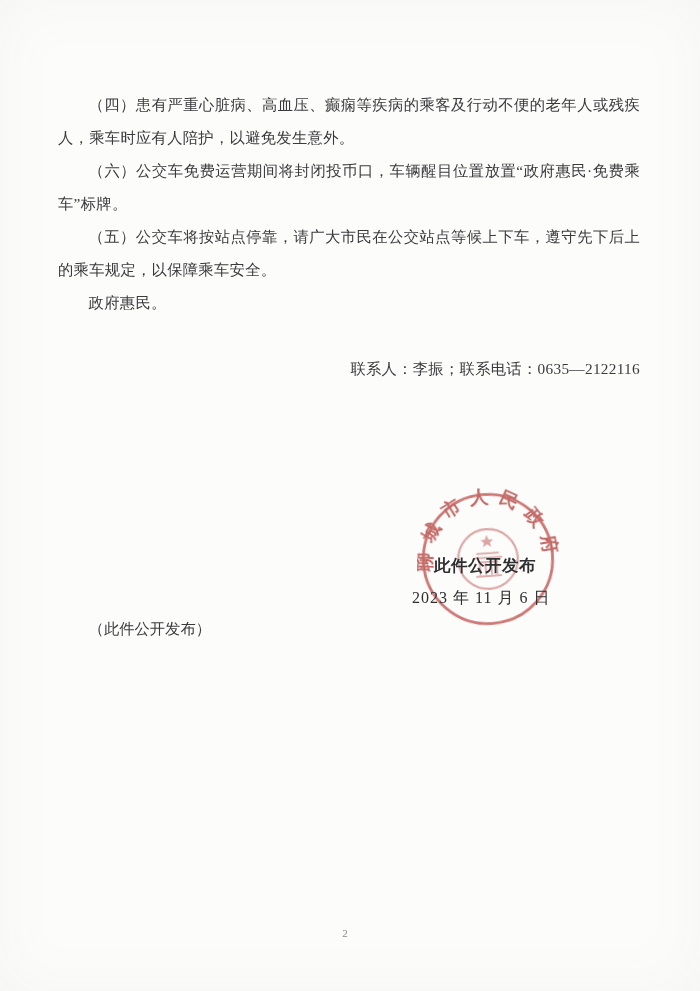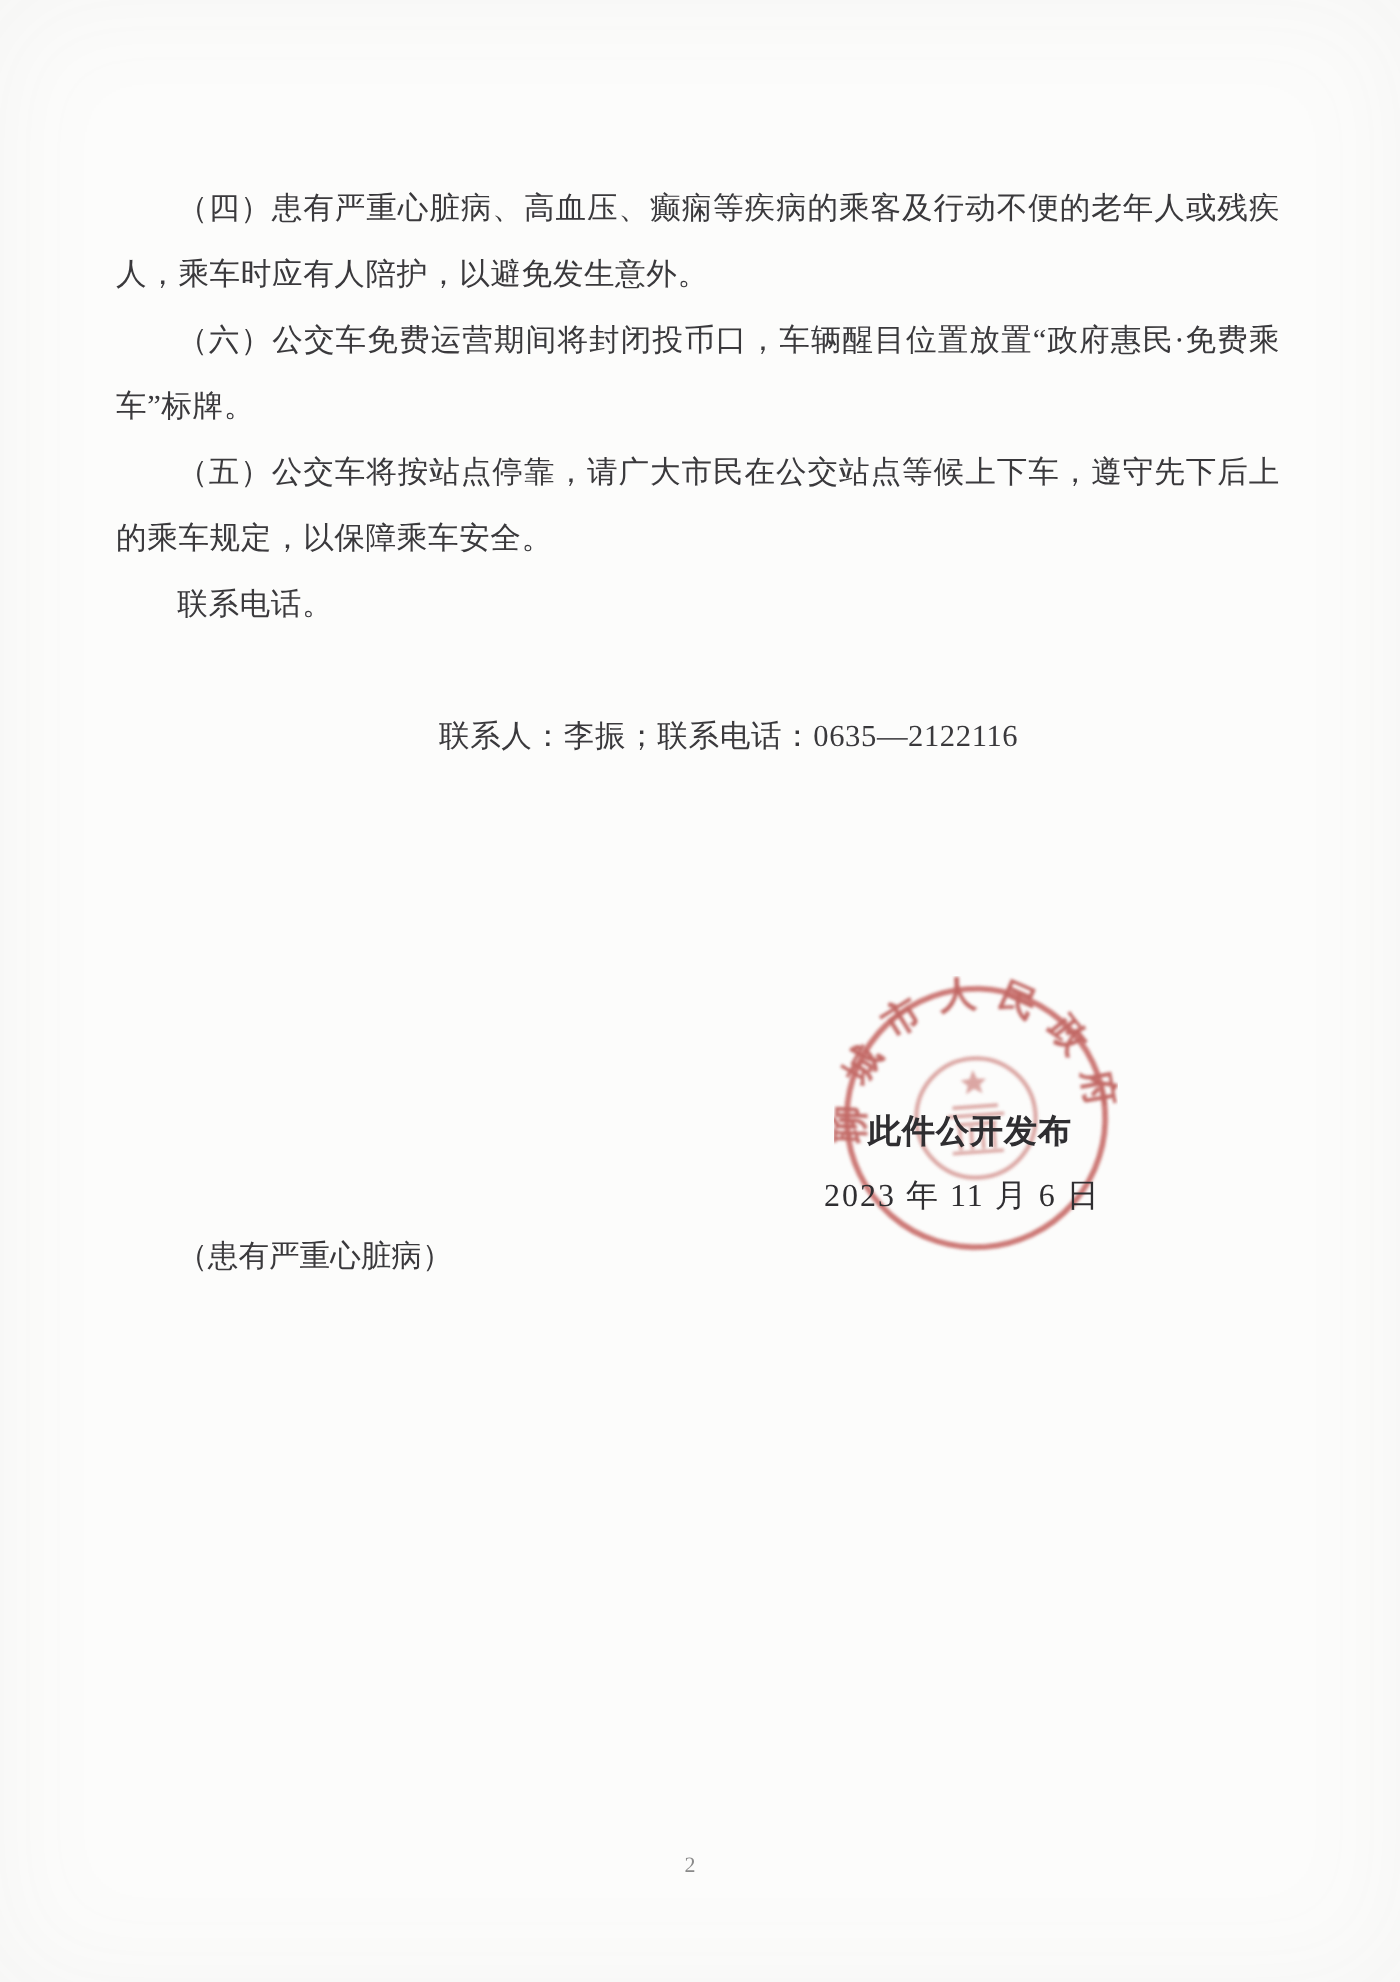--- a/index.html
+++ b/index.html
@@ -31,21 +31,21 @@
     letter-spacing: 0.3px;
     color: var(--ink, #3a393c);
     text-align: justify;
   }
   .body-text p {
     margin: 0;
     text-indent: 2em;
   }
   .body-text p.contact {
     margin-top: 33px;
-    text-align: center;
+    text-align: right;
   }
   .seal-wrap {
     position: absolute;
     left: 417px;
     top: 488px;
     width: 142px;
     height: 142px;
   }
   .issuer {
     position: absolute;
@@ -95,21 +95,21 @@
 </style>
 </head>
 <body>
 
 <div class="page">
 
   <div class="body-text">
     <p>（四）患有严重心脏病、高血压、癫痫等疾病的乘客及行动不便的老年人或残疾人，乘车时应有人陪护，以避免发生意外。</p>
     <p>（六）公交车免费运营期间将封闭投币口，车辆醒目位置放置“政府惠民·免费乘车”标牌。</p>
     <p>（五）公交车将按站点停靠，请广大市民在公交站点等候上下车，遵守先下后上的乘车规定，以保障乘车安全。</p>
-    <p>联系电话。</p>
+    <p>政府惠民。</p>
     <p class="contact">联系人：李振；联系电话：0635—2122116</p>
   </div>
 
   <div class="seal-wrap">
     <svg class="seal-svg" viewBox="0 0 200 200" width="142" height="142">
       <defs>
         <filter id="sealBlur" x="-10%" y="-10%" width="120%" height="120%">
           <feGaussianBlur stdDeviation="1.1"></feGaussianBlur>
         </filter>
         <path id="sealArc" d="M 28,136 A 80,80 0 1 1 172,136" fill="none"></path>
@@ -131,17 +131,17 @@
           <path d="M112,104 L112,122"></path>
           <path d="M82,124 L118,124"></path>
         </g>
       </g>
     </svg>
   </div>
 
   <div class="issuer">此件公开发布</div>
   <div class="issue-date">2023 年 11 月 6 日</div>
 
-  <p class="footer-note">（患有严重心脏病）</p>
+  <p class="footer-note">（此件公开发布）</p>
 
   <div class="page-number">2</div>
 
 </div>
 
 </body></html>

